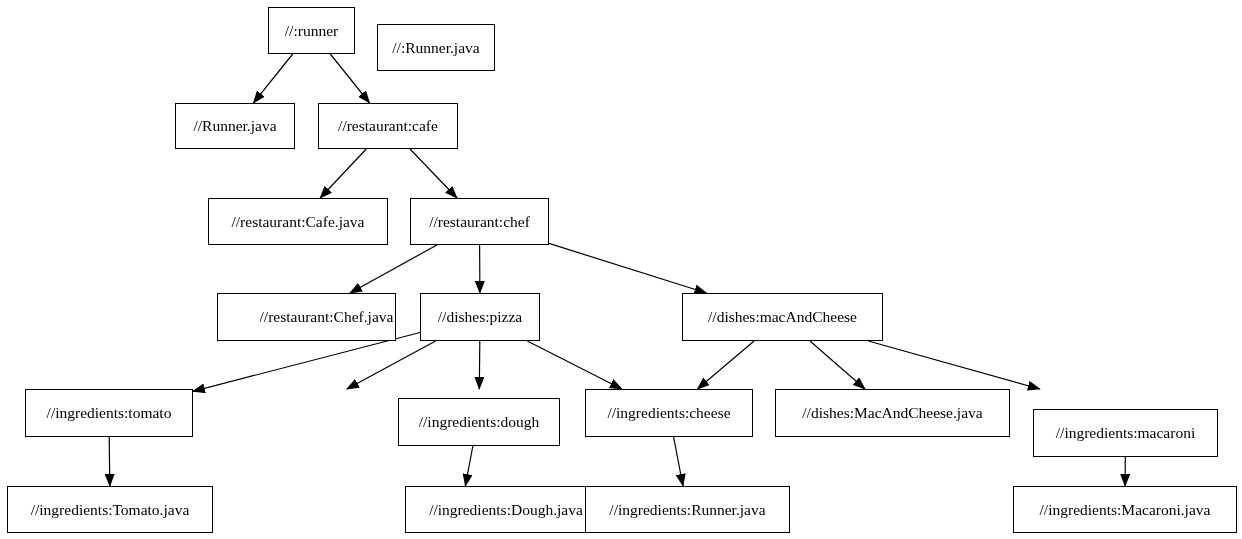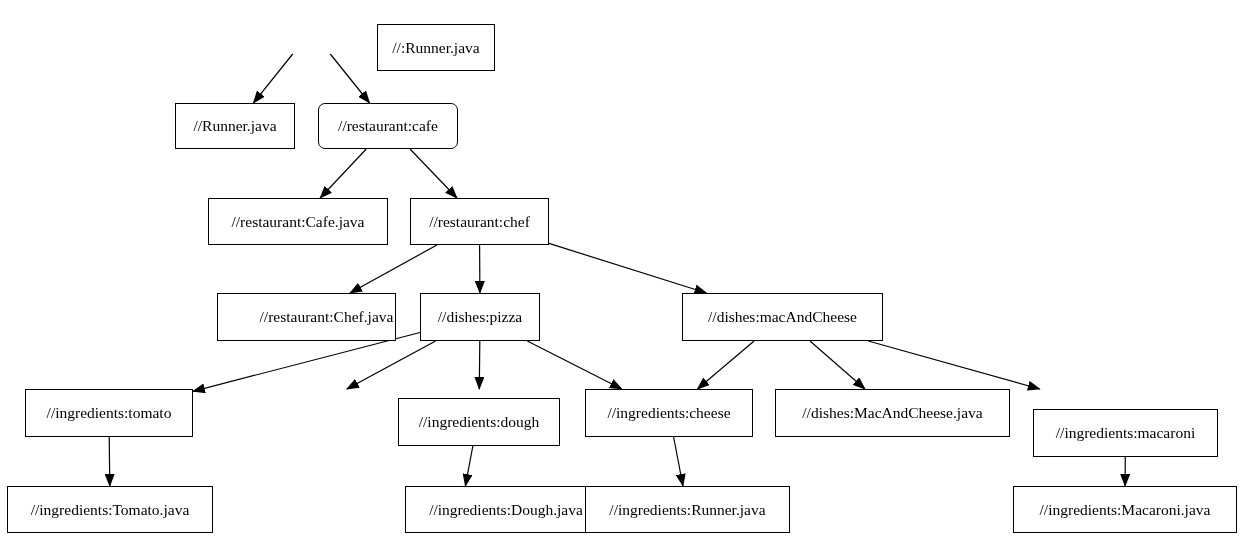--- a/index.html
+++ b/index.html
@@ -61,27 +61,30 @@
       <line x1="527.3" y1="341.0" x2="621.8" y2="389.0" stroke="#000000" stroke-width="1.2" marker-end="url(#arrow)"></line>
       <line x1="754.1" y1="341.0" x2="697.4" y2="389.0" stroke="#000000" stroke-width="1.2" marker-end="url(#arrow)"></line>
       <line x1="810.0" y1="341.0" x2="865.0" y2="389.0" stroke="#000000" stroke-width="1.2" marker-end="url(#arrow)"></line>
       <line x1="868.3" y1="341.0" x2="1039.8" y2="389.0" stroke="#000000" stroke-width="1.2" marker-end="url(#arrow)"></line>
       <line x1="109.2" y1="437.0" x2="109.8" y2="486.0" stroke="#000000" stroke-width="1.2" marker-end="url(#arrow)"></line>
       <line x1="474.5" y1="437.0" x2="465.4" y2="486.0" stroke="#000000" stroke-width="1.2" marker-end="url(#arrow)"></line>
       <line x1="673.6" y1="437.0" x2="683.0" y2="486.0" stroke="#000000" stroke-width="1.2" marker-end="url(#arrow)"></line>
       <line x1="1125.4" y1="437.0" x2="1125.1" y2="486.0" stroke="#000000" stroke-width="1.2" marker-end="url(#arrow)"></line>
     </svg>
   <div id="node-layer">
+      <div class="node" style="left: 268px; top: 7px; width: 87px; height: 47px;">
+        <span>//:runner</span>
+      </div>
       <div class="node" style="left: 377px; top: 24px; width: 118px; height: 47px;">
         <span>//:Runner.java</span>
       </div>
       <div class="node" style="left: 175px; top: 103px; width: 120px; height: 46px;">
         <span>//Runner.java</span>
       </div>
-      <div class="node" style="left: 318px; top: 103px; width: 140px; height: 46px; border-radius: 7px;">
+      <div class="node" style="left: 318px; top: 103px; width: 140px; height: 46px;">
         <span>//restaurant:cafe</span>
       </div>
       <div class="node" style="left: 208px; top: 198px; width: 180px; height: 47px;">
         <span>//restaurant:Cafe.java</span>
       </div>
       <div class="node" style="left: 410px; top: 198px; width: 139px; height: 47px;">
         <span>//restaurant:chef</span>
       </div>
       <div class="node" style="left: 217px; top: 293px; width: 179px; height: 48px; padding-left: 40px;">
         <span>//restaurant:Chef.java</span>

